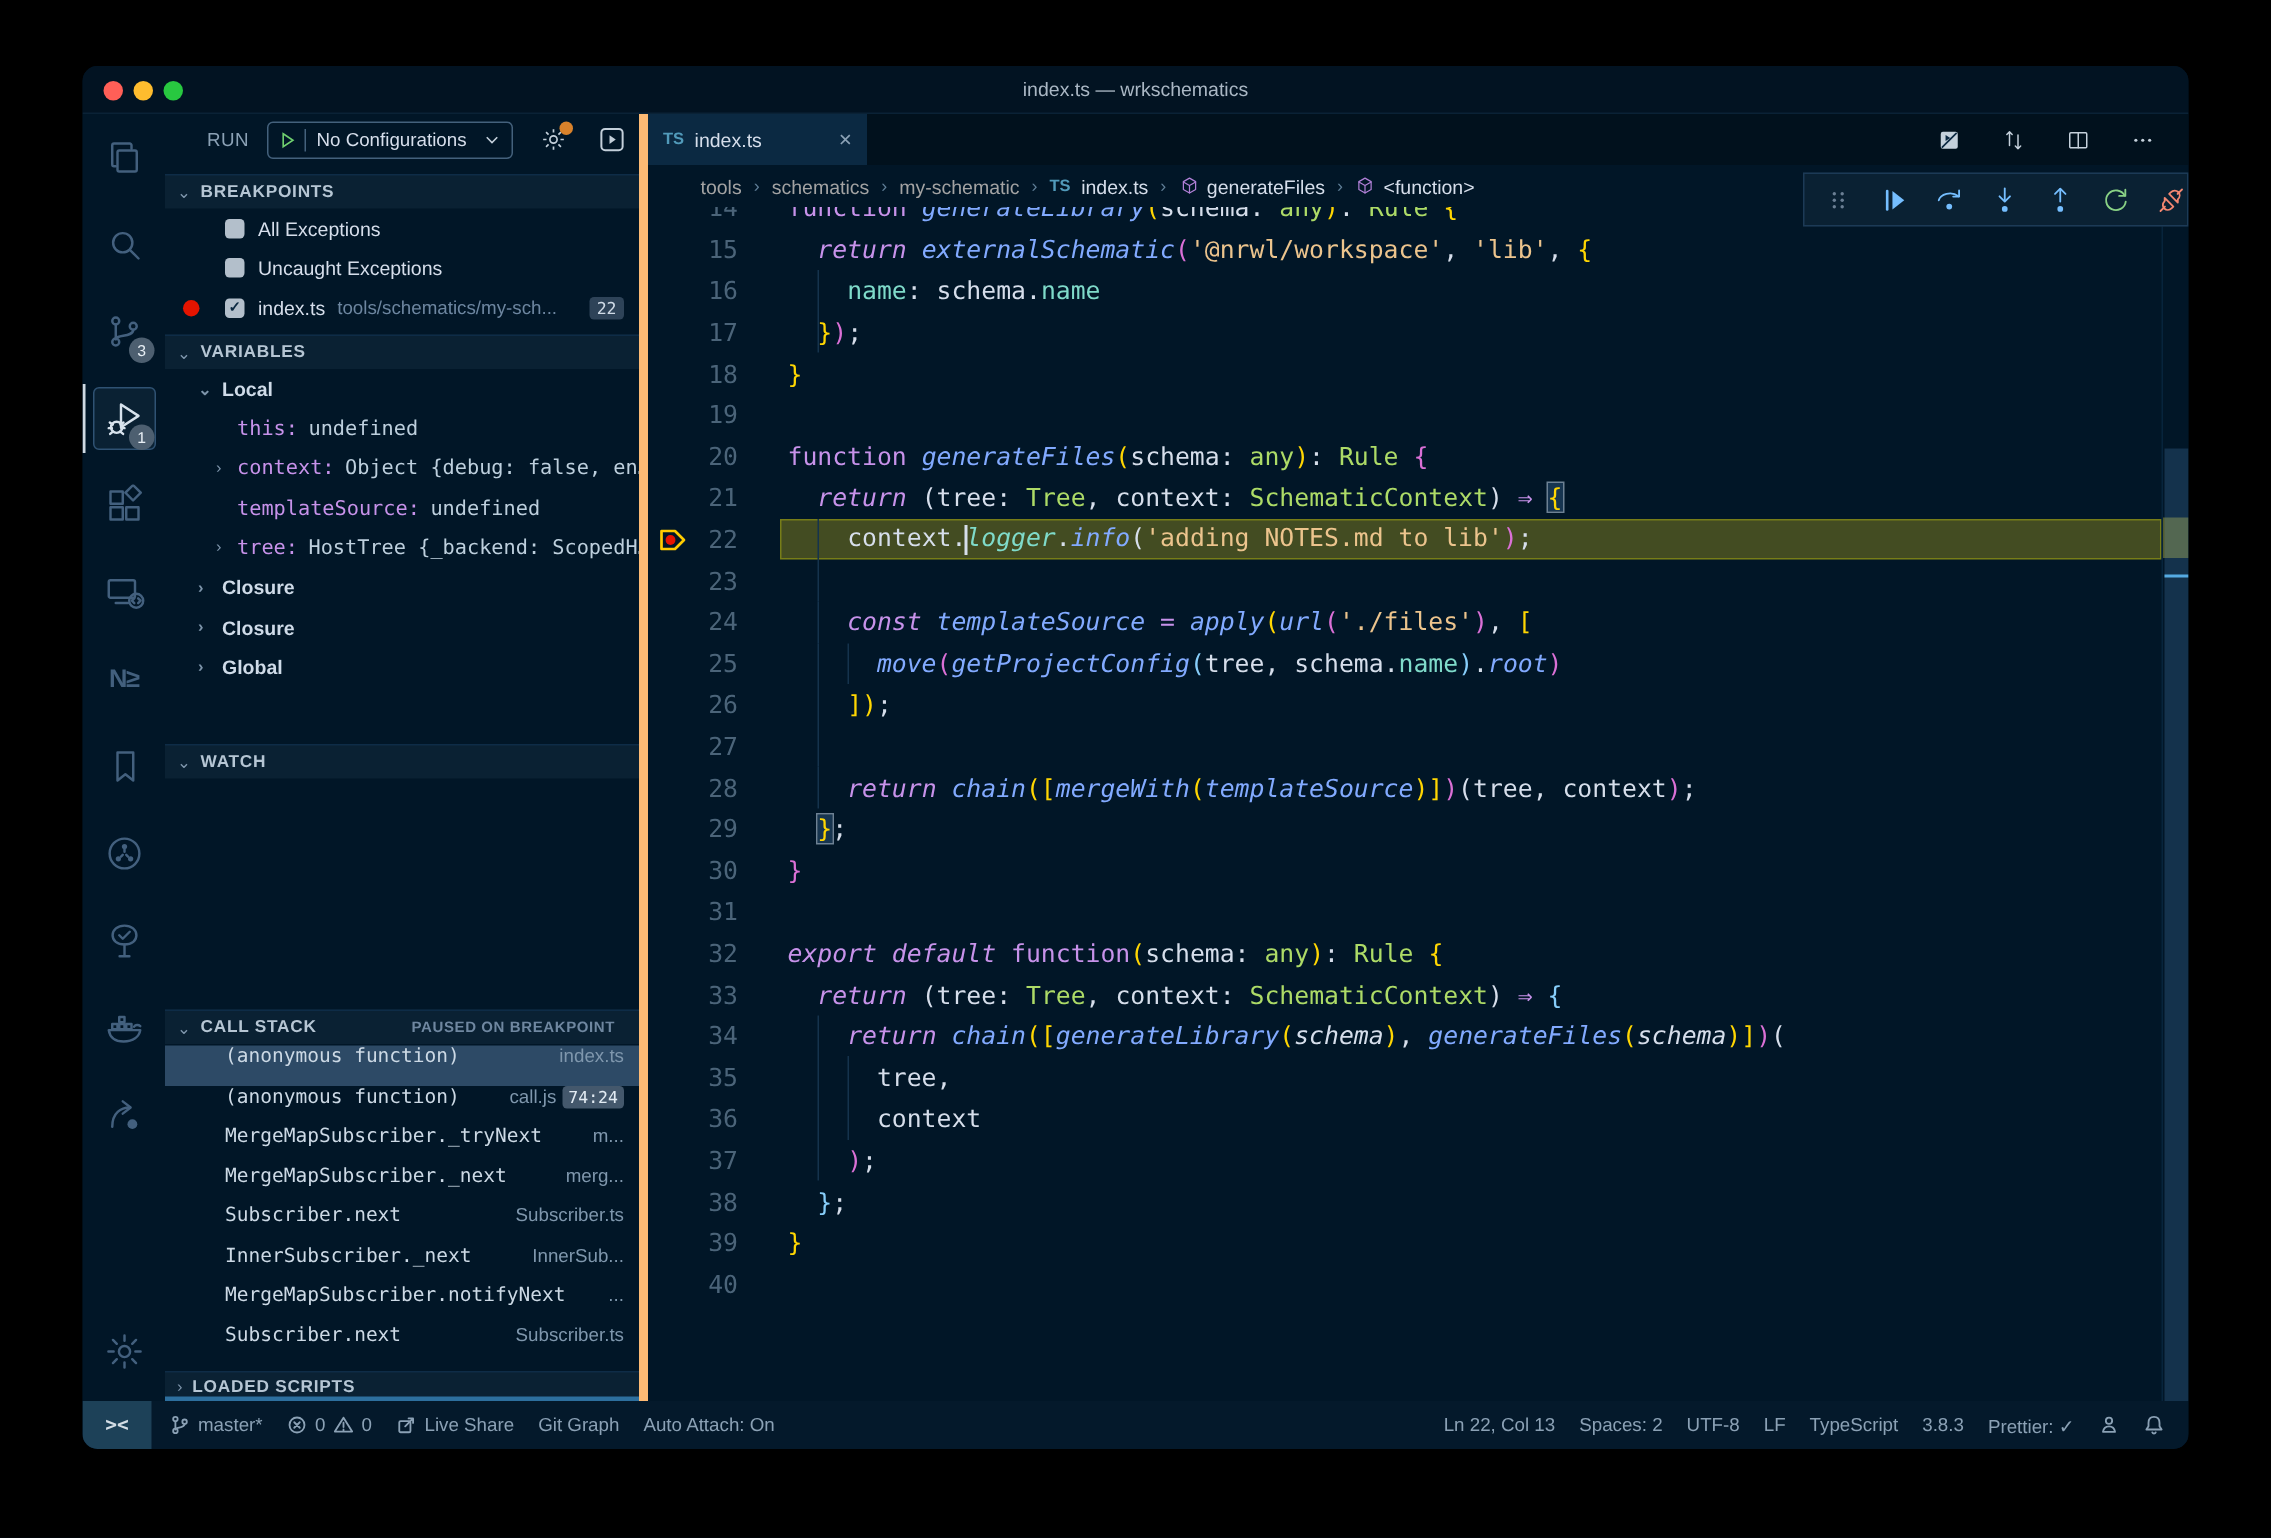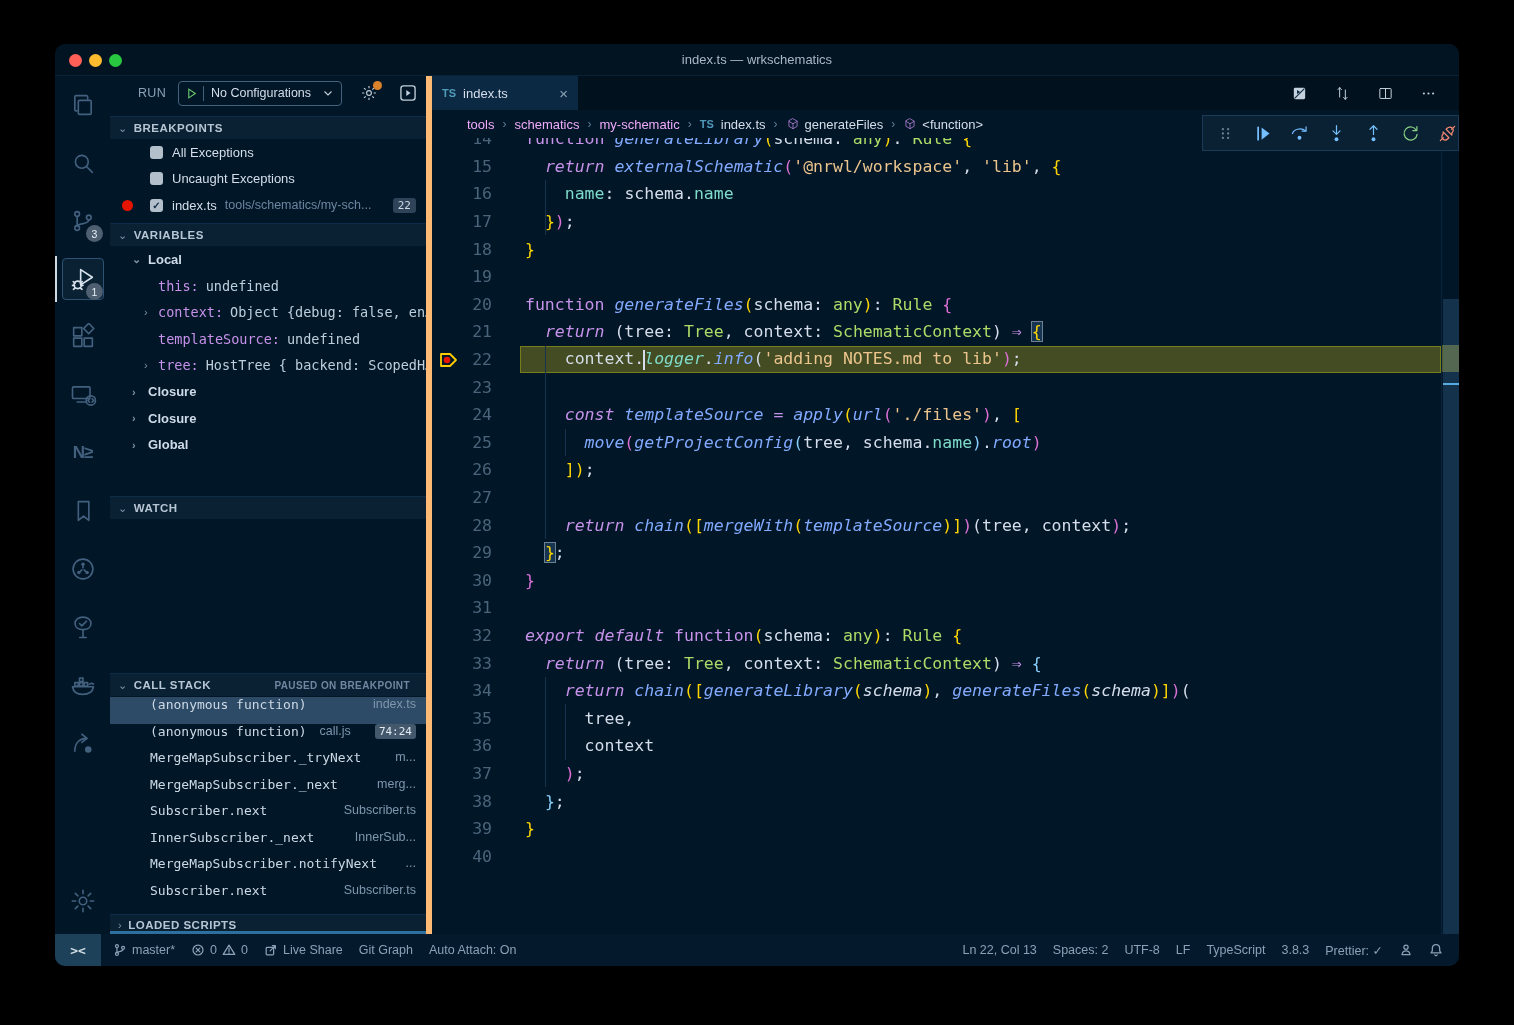--- a/index.html
+++ b/index.html
@@ -55,37 +55,37 @@
     font-family:"DejaVu Sans Mono", monospace; }
   .var-row .chev { position:absolute; font-size:11px; color:#7e95ab; font-family:"Liberation Sans",sans-serif; }
   .var-row.scope { font-family:"Liberation Sans",sans-serif; font-weight:bold; font-size:13px; color:#cfdbe8; }
   .vname { color:#c792ea; }
   .vval { color:#bdcfdd; margin-left:7px; white-space:nowrap; overflow:hidden; }
 
   .cs-row { display:flex; align-items:flex-start; height:26.5px; padding:0 10px 0 40px; cursor:pointer; }
   .cs-row.sel { background:#2d4a66; }
   .cs-fn { font-family:"DejaVu Sans Mono", monospace; font-size:13px; color:#ccd9e5; white-space:nowrap; }
   .cs-file { margin-left:auto; font-size:12.5px; color:#7f97ad; white-space:nowrap; padding-left:10px; }
-  .cs-badge { background:#44586c; color:#e2ebf3; font-size:11px; border-radius:3px; padding:1px 4px; margin-left:24px;
+  .cs-badge { background:#44586c; color:#e2ebf3; font-size:11px; border-radius:3px; padding:1px 4px; margin-left:4px;
     font-family:"DejaVu Sans Mono", monospace; }
   #sidebar-bluebar { position:absolute; left:0; right:0; bottom:0; height:3px; background:#2d6f9e; }
 
   
   #editor { position:absolute; left:377px; top:32px; right:0; bottom:32px; background:#011627; }
   #tabbar { position:absolute; left:0; top:0; right:0; height:34px; background:#01111d; display:flex; }
   #tab-active { width:146px; height:34px; background:#0b2942; display:flex; align-items:center; padding:0 10px; cursor:pointer; }
   .ts-ic { font-size:11px; font-weight:bold; color:#519aba; margin-right:7px; font-family:"Liberation Sans",sans-serif; }
   #tab-label { font-size:13px; color:#d6deeb; }
   #tab-close { margin-left:auto; color:#8ba1b5; font-size:15px; padding-left:10px; cursor:pointer; }
   #tab-actions { margin-left:auto; display:flex; align-items:center; gap:26px; padding-right:22px; color:#c5d1dc; }
   #tab-actions svg { width:17px; height:17px; }
 
   #breadcrumbs { position:absolute; left:0; top:34px; right:0; height:28px; display:flex; align-items:center;
     padding-left:35px; font-size:13px; background:#011627; z-index:5; }
-  .bc-folder { color:#f0abfc; }
+  .bc-folder { color:#a3a3a3; }
   .bc-file, .bc-symbol { color:#d6deeb; display:flex; align-items:center; }
   .bc-sep { color:#5f7e97; margin:0 8px; font-size:12px; }
   .bc-cube { color:#b180d7; margin-right:5px; display:flex; }
   .bc-cube svg { width:14px; height:14px; }
 
   #code-wrap { position:absolute; left:0; top:62px; right:0; bottom:0; overflow:hidden; }
   #code-lines { position:relative; margin-top:-13px; }
   .row { position:relative; height:27.6px; display:flex; align-items:center;
     font-family:"DejaVu Sans Mono", monospace; font-size:16.5px; cursor:text; }
   .ln { width:60px; text-align:right; color:#4b6479; flex:none; position:relative; z-index:2; }

